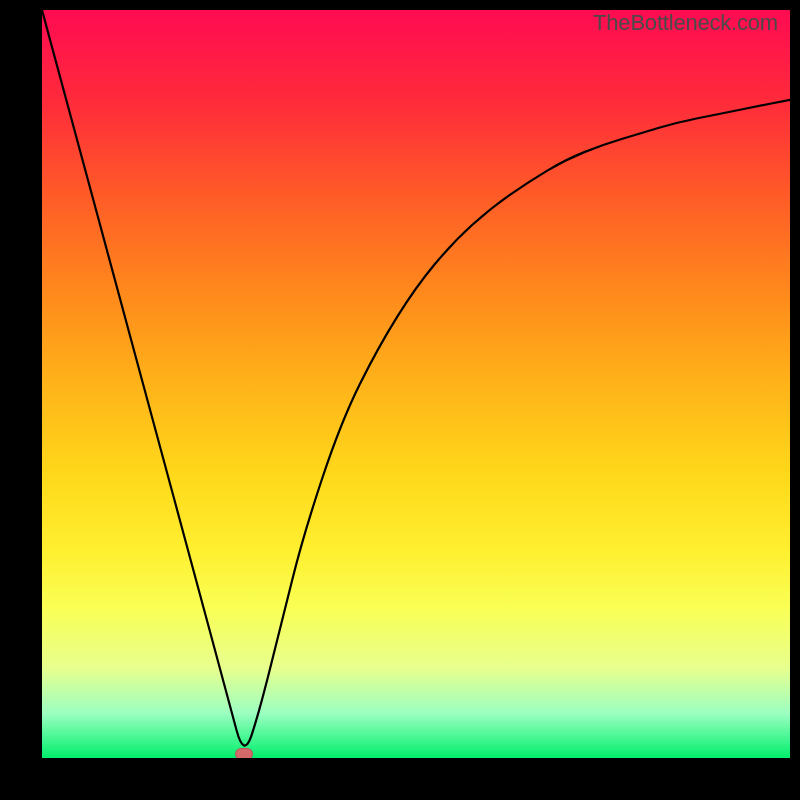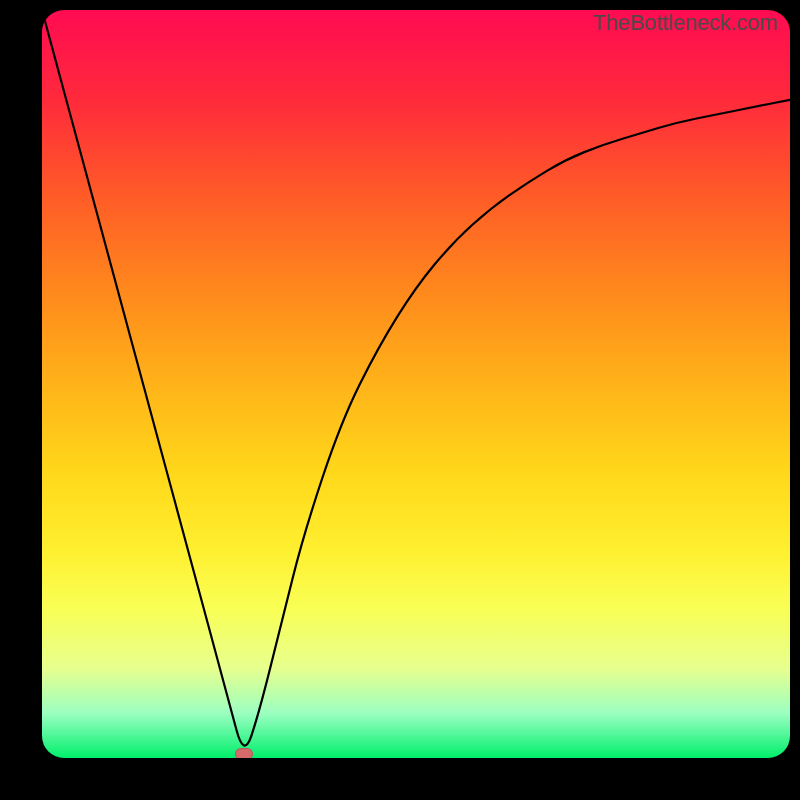--- a/index.html
+++ b/index.html
@@ -16,21 +16,20 @@
     height: 800px;
     background: #000;
   }
   .plot {
     position: absolute;
     left: 42px;
     top: 10px;
     width: 748px;
     height: 748px;
     overflow: hidden;
-    border-radius: 22px;
   }
   .gradient-bg {
     position: absolute;
     inset: 0;
     background: linear-gradient(
       to bottom,
       #ff0b52 0%,
       #ff2a3b 12%,
       #ff5c27 25%,
       #ff8a1c 38%,

